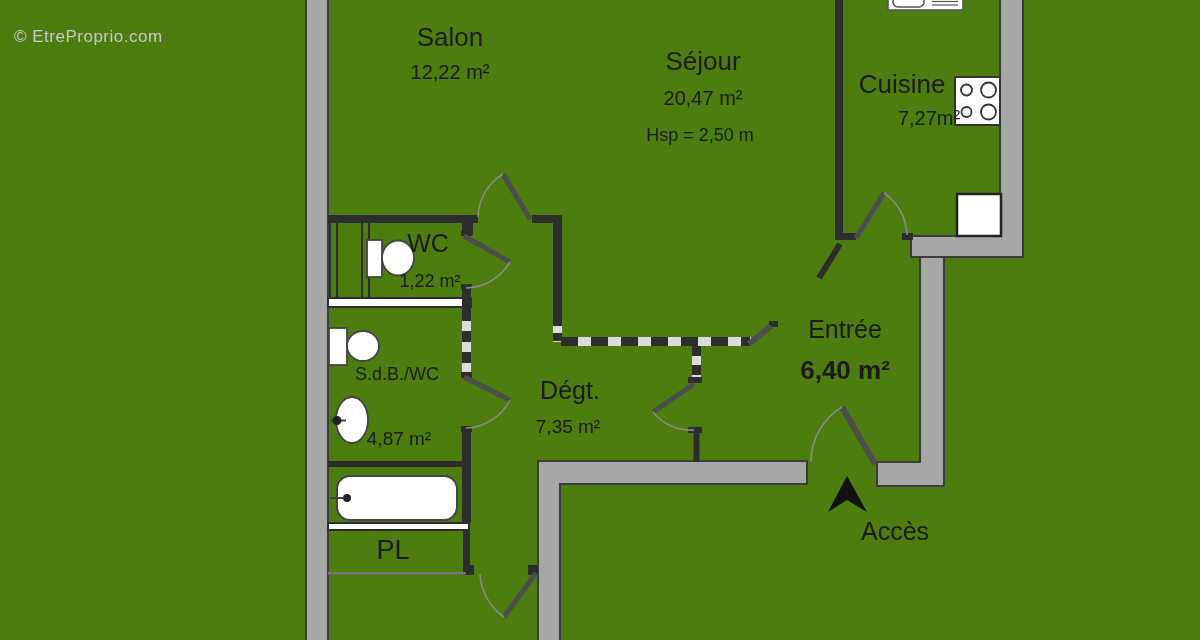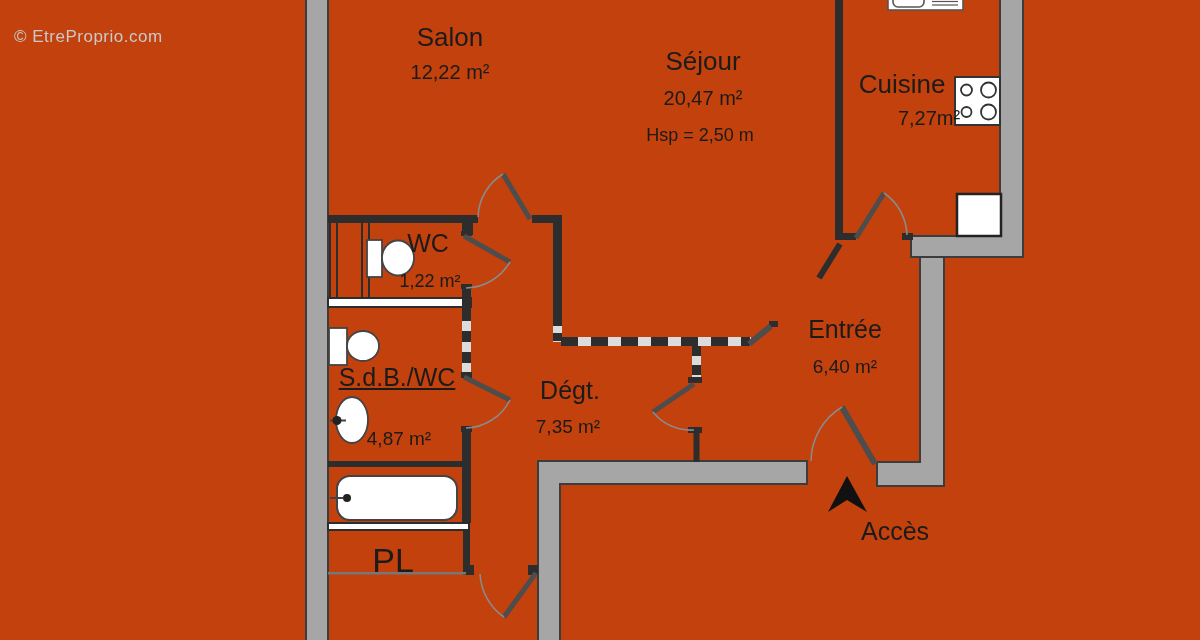--- a/index.html
+++ b/index.html
@@ -1,29 +1,29 @@
 <!DOCTYPE html>
 <html><head>
 <meta charset="utf-8">
 <style>
   html,body{margin:0;padding:0;background:#ffffff;}
   #canvas{
-    position:relative;width:1200px;height:640px;background:#c2410c;
+    position:relative;width:1200px;height:640px;background:#4d7c0f;
     overflow:hidden;font-family:"Liberation Sans",sans-serif;
   }
   svg{position:absolute;left:0;top:0;}
   .lbl{
     position:absolute;transform:translateX(-50%);
     white-space:nowrap;color:#1b1b1b;line-height:1;
     font-family:"Liberation Sans",sans-serif;
   }
   .room-name{font-size:26px;}
   .room-area{font-size:20px;}
   .room-note{font-size:18px;}
-  .pl-name{font-size:34px;margin-top:6px;}
+  .pl-name{font-size:27px;}
   .acces{font-size:25px;}
   .watermark{
     position:absolute;left:14px;top:27px;transform:none;
     color:#c9c9c9;font-size:17px;letter-spacing:.5px;
   }
 </style>
 </head>
 <body>
 
 <div id="canvas">
@@ -169,25 +169,25 @@
   <div class="lbl room-name" style="left:703px;top:48px;">Séjour</div>
   <div class="lbl room-area" style="left:703px;top:88px;">20,47 m²</div>
   <div class="lbl room-note" style="left:700px;top:126px;">Hsp = 2,50 m</div>
 
   <div class="lbl room-name" style="left:902px;top:71px;">Cuisine</div>
   <div class="lbl room-area" style="left:901px;top:108px;margin-left:28px;">7,27m²</div>
 
   <div class="lbl room-name" style="left:428px;top:231px;font-size:25px;">WC</div>
   <div class="lbl room-note" style="left:430px;top:272px;">1,22 m²</div>
 
-  <div class="lbl room-name" style="left:397px;top:365px;font-size:25px;text-decoration:underline;">S.d.B./WC</div>
+  <div class="lbl room-name" style="left:397px;top:365px;font-size:18px;">S.d.B./WC</div>
   <div class="lbl room-area" style="left:399px;top:407px;font-size:19px;margin-top:22px;">4,87 m²</div>
 
   <div class="lbl room-name" style="left:570px;top:378px;font-size:25px;">Dégt.</div>
   <div class="lbl room-area" style="left:568px;top:417px;font-size:19px;">7,35 m²</div>
 
   <div class="lbl room-name" style="left:845px;top:317px;font-size:25px;">Entrée</div>
-  <div class="lbl room-area" style="left:845px;top:357px;font-size:19px;">6,40 m²</div>
+  <div class="lbl room-area" style="left:845px;top:357px;font-size:26px;font-weight:bold;">6,40 m²</div>
 
   <div class="lbl pl-name" style="left:393px;top:537px;">PL</div>
 
   <div class="lbl acces" style="left:895px;top:519px;">Accès</div>
 </div>
 
 </body></html>

